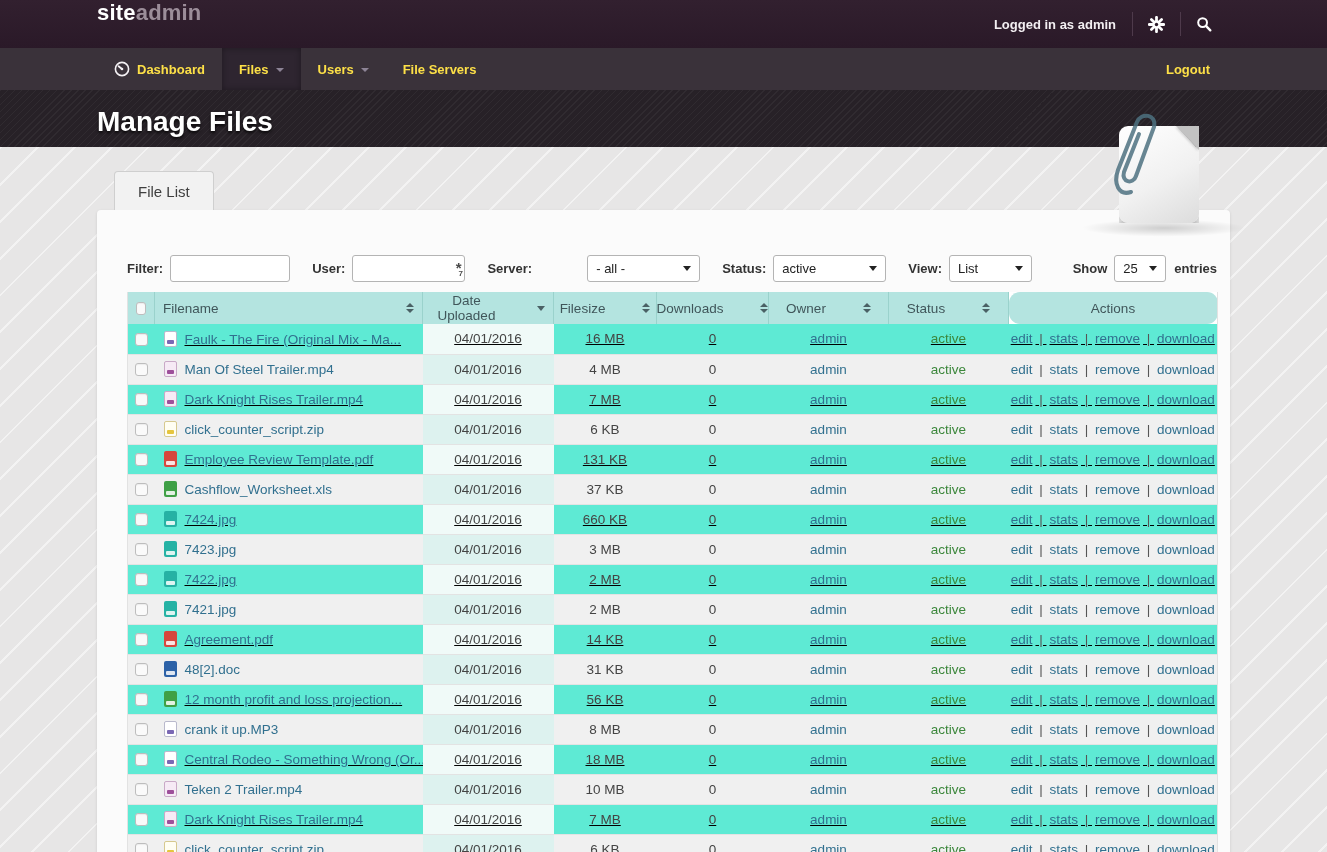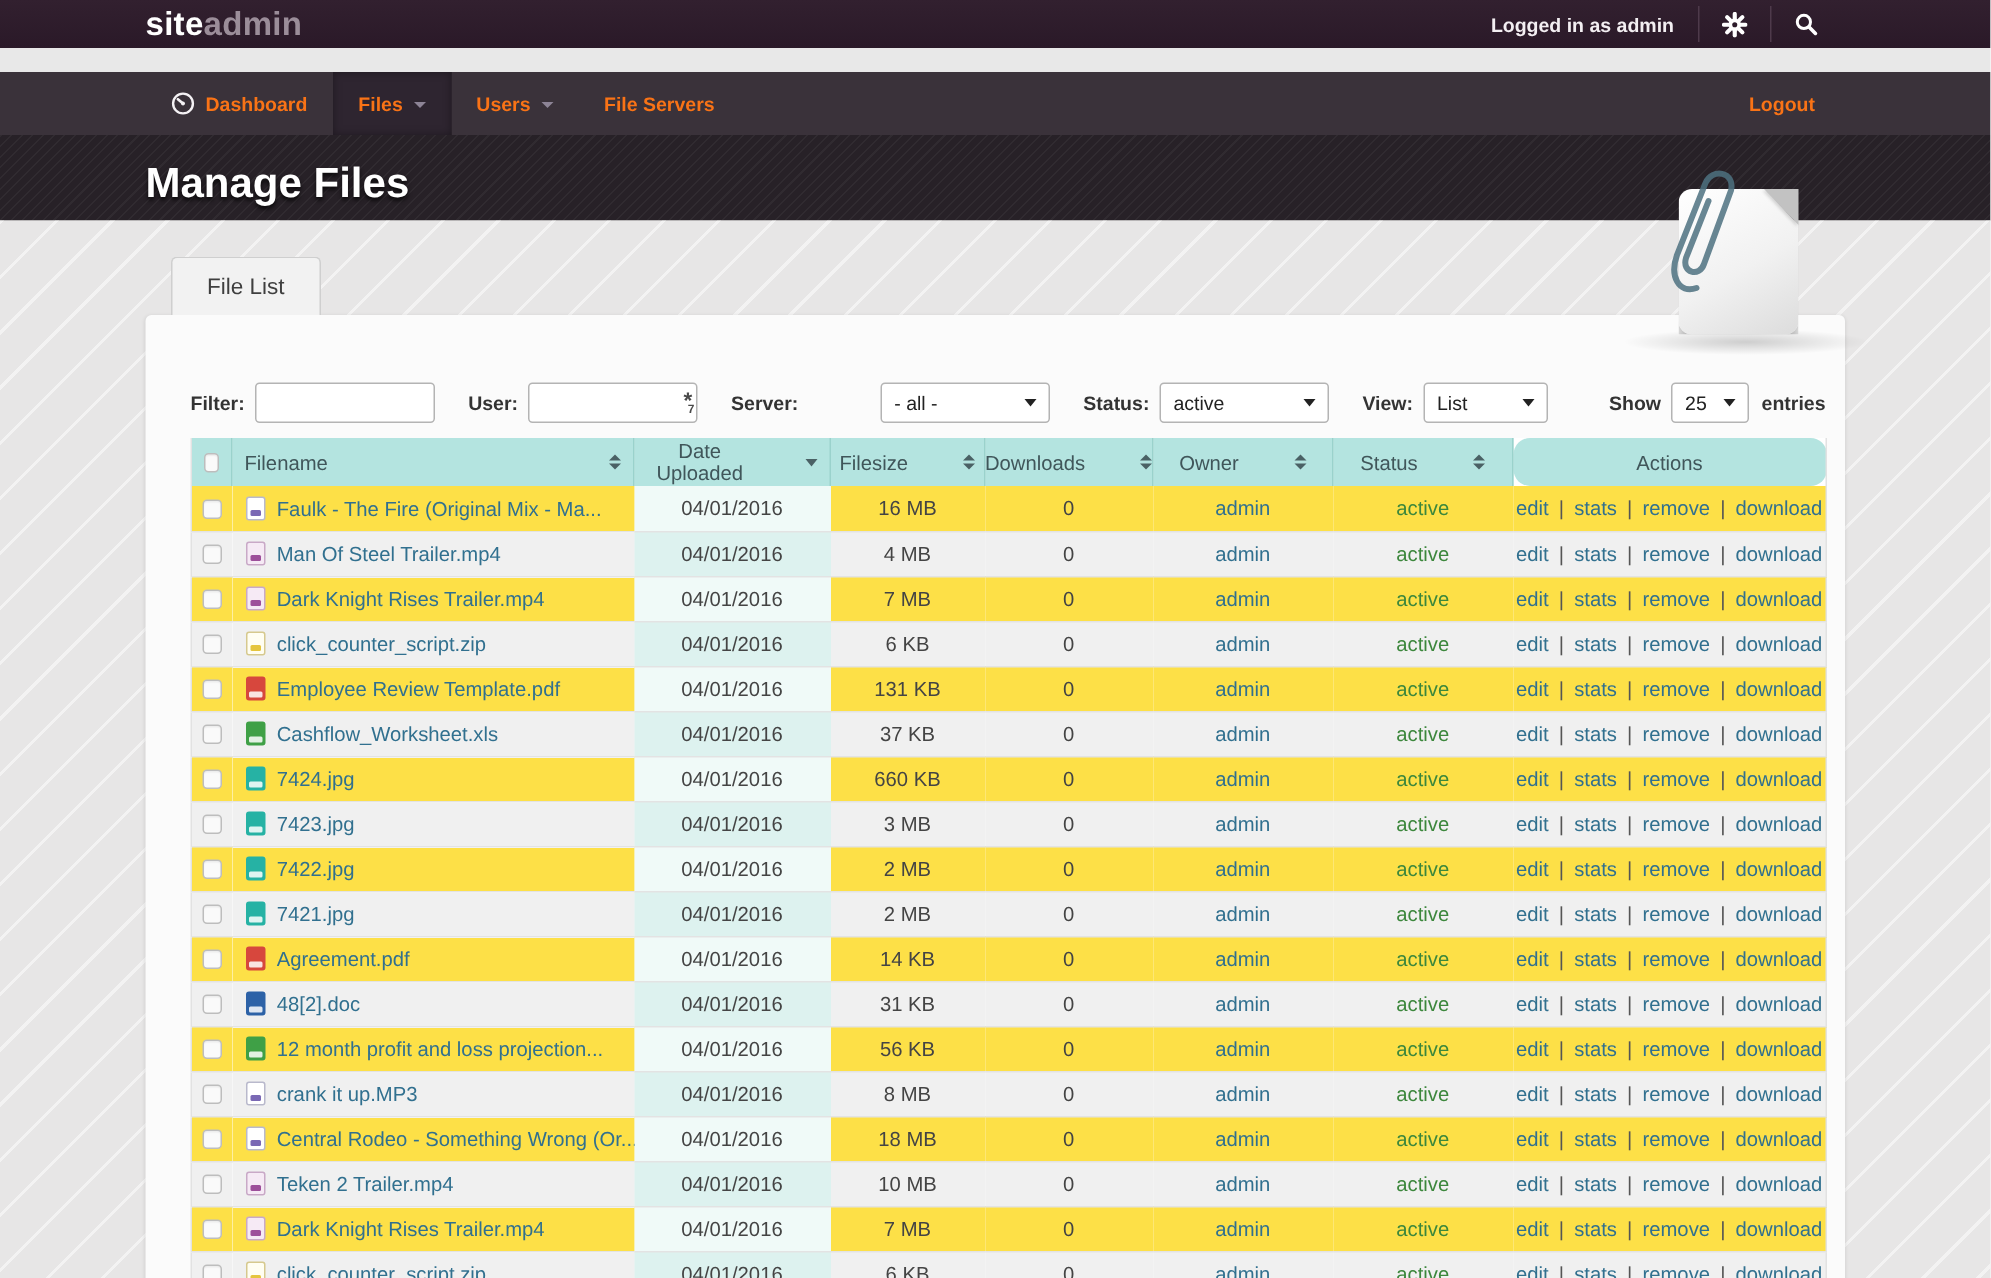--- a/index.html
+++ b/index.html
@@ -1,35 +1,35 @@
 <!DOCTYPE html>
 <html><head>
 <meta charset="utf-8">
 <style>
   * { margin:0; padding:0; box-sizing:border-box; }
   html,body { width:1327px; height:852px; }
   body { font-family:"Liberation Sans", sans-serif; overflow:hidden; background:#e8e8e8; }
   .page { position:relative; width:1327px; height:852px; overflow:hidden; }
 
   
-  .topbar { position:absolute; top:0; left:0; right:0; height:32px;
-    background:linear-gradient(#32202f,#2a1928); display:flex; align-items:center; }
+  .topbar { position:absolute; top:0; left:0; right:0; height:48px;
+    background:linear-gradient(#32202f,#2a1928); display:flex; }
   .brand { margin-left:97px; font-size:22px; font-weight:bold; color:#fff; letter-spacing:.2px; cursor:pointer; }
   .brand .lite { color:#9b8d99; font-weight:bold; }
   .topbar-right { margin-left:auto; margin-right:100px; display:flex; align-items:center; height:100%; }
   .loggedin { color:#f3eff2; font-size:13px; font-weight:bold; padding-right:16px; }
   .tb-divider { width:1px; height:24px; background:#4e3a4b; }
   .tb-iconbtn { padding:0 15px; display:flex; align-items:center; cursor:pointer; height:100%; }
   .tb-iconbtn svg { display:block; }
 
   
   .navbar { position:absolute; top:48px; left:0; right:0; height:42px;
     background:#3a323a; display:flex; align-items:stretch; font-size:13px; }
   .nav-left { display:flex; margin-left:97px; }
-  .nav-item { display:flex; align-items:center; padding:0 17px; color:#f97316; font-weight:bold; cursor:pointer; }
+  .nav-item { display:flex; align-items:center; padding:0 17px; color:#fde047; font-weight:bold; cursor:pointer; }
   .nav-item.active { background:#2e2530; box-shadow:inset 0 0 6px rgba(0,0,0,.35); }
   .nav-item .nav-ico { margin-right:7px; display:flex; }
   .caret { width:0; height:0; border-left:4px solid transparent; border-right:4px solid transparent;
     border-top:4px solid #8d8496; margin-left:7px; margin-top:2px; }
   .nav-right { display:flex; margin-left:auto; margin-right:100px; }
 
   
   .titleband { position:absolute; top:90px; left:0; right:0; height:57px;
     background:repeating-linear-gradient(135deg, rgba(255,255,255,0.045) 0 1px, transparent 1px 5px), #272127; }
   .page-title { position:absolute; left:97px; top:16px; color:#fff; font-size:28px; font-weight:bold;
@@ -95,21 +95,21 @@
   thead th .th-inner { display:flex; align-items:center; justify-content:center; padding:0 8px;gap:27px; }
   thead th.h-name .th-inner { justify-content:flex-start; }
   thead th.h-name .sorter { margin-left:auto; }
   .sorter { display:inline-flex; flex-direction:column; gap:2px; margin-left:10px; }
   .sorter i { display:block; width:0; height:0; border-left:4px solid transparent; border-right:4px solid transparent; }
   .sorter i.up { border-bottom:4px solid #4a6165; }
   .sorter i.down { border-top:4px solid #4a6165; }
   .sort-desc { width:0; height:0; border-left:4px solid transparent; border-right:4px solid transparent;
     border-top:5px solid #4a6165; margin-left:8px; display:inline-block; }
   tbody tr { height:30px; }
-  tbody tr.odd { background:#fde047; }
+  tbody tr.odd { background:#5eead4;text-decoration:underline; }
   tbody tr.even { background:#f0f0f0; }
   tbody td { border-bottom:1px solid #e3e3e3; text-align:center; color:#444; }
   tbody td.c-name { text-align:left; padding-left:9px; white-space:nowrap; overflow:hidden; }
   tbody tr.odd td.c-date { background:#f0faf8; }
   tbody tr.even td.c-date { background:#ddf2ef; }
   a.lnk { color:#31708f; text-decoration:none; cursor:pointer; }
   .status-txt { color:#3c873c; }
   .act-sep { color:#555; padding:0 3px; }
   input.cb { appearance:none; -webkit-appearance:none; width:13px; height:13px; border:1px solid #bdbdbd;
     border-radius:3px; background:#fafafa; box-shadow:inset 0 1px 1px rgba(0,0,0,.06);

